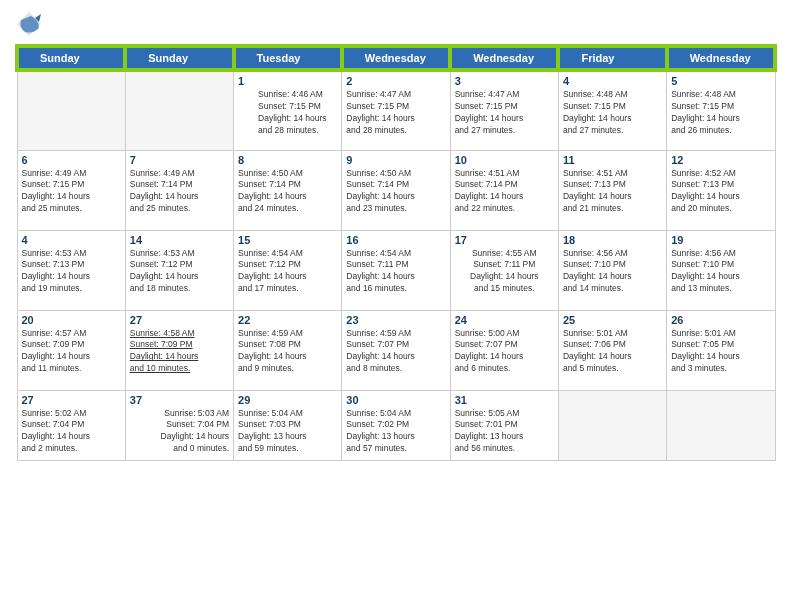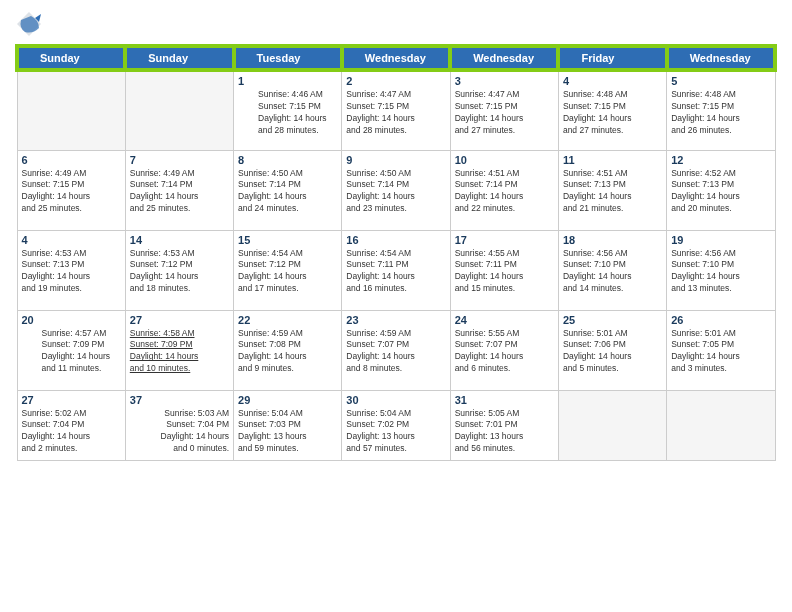--- a/index.html
+++ b/index.html
@@ -243,21 +243,21 @@
           </td>
           <td>
             <div class="day-num">16</div>
             <div class="day-info" style="white-space: pre-line;">Sunrise: 4:54 AM
 Sunset: 7:11 PM
 Daylight: 14 hours
 and 16 minutes.</div>
           </td>
           <td>
             <div class="day-num">17</div>
-            <div class="day-info" style="white-space: pre-line;">Sunrise: 4:55 AM
+            <div class="day-info" style="white-space: pre-line; text-align: center;">Sunrise: 4:55 AM
 Sunset: 7:11 PM
 Daylight: 14 hours
 and 15 minutes.</div>
           </td>
           <td>
             <div class="day-num">18</div>
             <div class="day-info" style="white-space: pre-line;">Sunrise: 4:56 AM
 Sunset: 7:10 PM
 Daylight: 14 hours
 and 14 minutes.</div>
@@ -266,21 +266,21 @@
             <div class="day-num">19</div>
             <div class="day-info" style="white-space: pre-line;">Sunrise: 4:56 AM
 Sunset: 7:10 PM
 Daylight: 14 hours
 and 13 minutes.</div>
           </td>
         </tr>
         <tr>
           <td>
             <div class="day-num">20</div>
-            <div class="day-info" style="white-space: pre-line; margin-left: 20px;">Sunrise: 4:57 AM
+            <div class="day-info" style="white-space: pre-line;">Sunrise: 4:57 AM
 Sunset: 7:09 PM
 Daylight: 14 hours
 and 11 minutes.</div>
           </td>
           <td>
             <div class="day-num">27</div>
             <div class="day-info" style="white-space: pre-line; text-decoration: underline;">Sunrise: 4:58 AM
 Sunset: 7:09 PM
 Daylight: 14 hours
 and 10 minutes.</div>
@@ -294,21 +294,21 @@
           </td>
           <td>
             <div class="day-num">23</div>
             <div class="day-info" style="white-space: pre-line;">Sunrise: 4:59 AM
 Sunset: 7:07 PM
 Daylight: 14 hours
 and 8 minutes.</div>
           </td>
           <td>
             <div class="day-num">24</div>
-            <div class="day-info" style="white-space: pre-line;">Sunrise: 5:55 AM
+            <div class="day-info" style="white-space: pre-line;">Sunrise: 5:00 AM
 Sunset: 7:07 PM
 Daylight: 14 hours
 and 6 minutes.</div>
           </td>
           <td>
             <div class="day-num">25</div>
             <div class="day-info" style="white-space: pre-line;">Sunrise: 5:01 AM
 Sunset: 7:06 PM
 Daylight: 14 hours
 and 5 minutes.</div>

